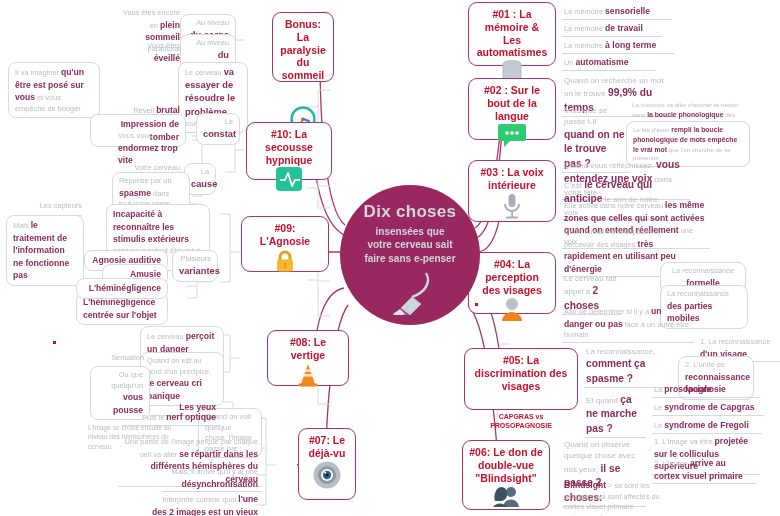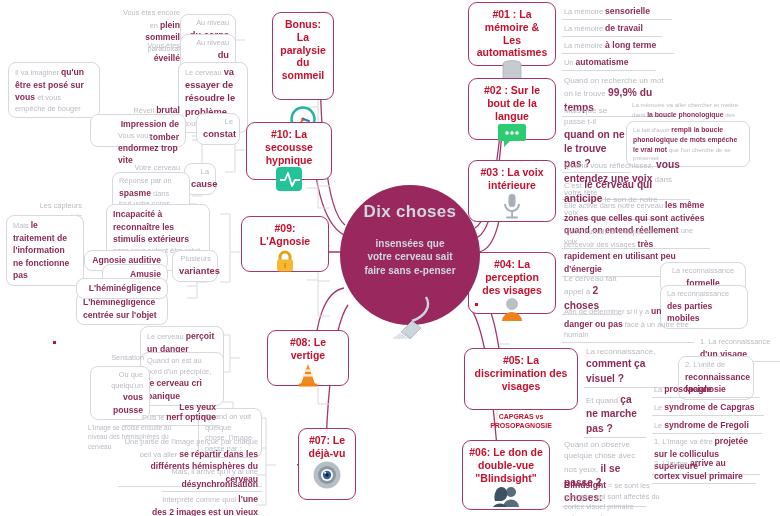--- a/index.html
+++ b/index.html
@@ -17,21 +17,20 @@
   .center-node {
     position: absolute;
     left: 340px; top: 185px;
     width: 140px; height: 140px;
     border-radius: 50%;
     background: #99285f;
     display: flex; flex-direction: column;
     align-items: center; justify-content: flex-start;
     padding-top: 18px;
     z-index: 6;
-    gap: 12px;
   }
   .center-title {
     color: #cfd6de; font-weight: bold; font-size: 17px;
     letter-spacing: .3px; text-align: center; line-height: 1.1;
   }
   .center-sub {
     color: #cfd6de; font-weight: bold; font-size: 10px;
     text-align: center; line-height: 1.35; margin-top: 3px;
   }
   .center-icon { margin-top: 2px; }
@@ -166,21 +165,21 @@
         <path d="M28 30 l -11 11 9 7 11 -11 z" fill="#ccd5de" stroke="#b6c0c9" stroke-width="1"></path>
         <path d="M16 42 l -7 5 5 5 7 -5 z" fill="#dce3e9"></path>
         <g stroke="#b6c0c9" stroke-width=".8">
           <path d="M18 44 l 6 5"></path>
             <path d="M21 42 l 6 5"></path>
         </g>
       </svg>
     </div>
   </div>
 
-  <div class="topic" style="left:272px; top:12px; width:62px; height:88px;gap:24px;">
+  <div class="topic" style="left:272px; top:12px; width:62px; height:70px;gap:24px;">
     <div class="topic-label">Bonus: La paralysie du sommeil</div>
     <div class="topic-icon">
       <svg width="26" height="26" viewBox="0 0 26 26">
         <circle cx="13" cy="13" r="11.5" fill="#ffffff" stroke="#23b3a5" stroke-width="2.4"></circle>
         <circle cx="13" cy="13" r="1.6" fill="#444"></circle>
         <path d="M13 13 L 19 15" stroke="#2f78c4" stroke-width="2" stroke-linecap="round"></path>
         <path d="M13 13 L 9 20" stroke="#e2541e" stroke-width="1.6" stroke-linecap="round"></path>
       </svg>
     </div>
   </div>
@@ -430,21 +429,21 @@
     <div class="topic-icon">
       <svg width="30" height="24" viewBox="0 0 30 24">
         <circle cx="20" cy="8" r="5" fill="#5a6b7d"></circle>
         <path d="M12 23 a8 7.5 0 0 1 16 0 z" fill="#5a6b7d"></path>
         <circle cx="11" cy="7.5" r="6" fill="#3d5163"></circle>
         <path d="M2 23 a9 8.5 0 0 1 18 0 z" fill="#3d5163"></path>
       </svg>
     </div>
   </div>
   <div class="sub underline big" style="left:584px; top:345px; width:84px;">
-    <span>La reconnaissance,</span> <b>comment ça visuel ?</b>
+    <span>La reconnaissance,</span> <b>comment ça spasme ?</b>
   </div>
   <div class="sub underline" style="left:678px; top:336px; width:82px;margin-left:20px;">
     <span>1. La reconnaissance</span> <b>d'un visage</b>
   </div>
   <div class="sub" style="left:678px; top:356px; width:76px;">
     <span>2. L'unité de</span> <b>reconnaissance faciale</b>
   </div>
   <div class="sub underline big" style="left:584px; top:392px; width:62px;">
     <span>Et quand</span> <b>ça ne marche pas ?</b>
   </div>

